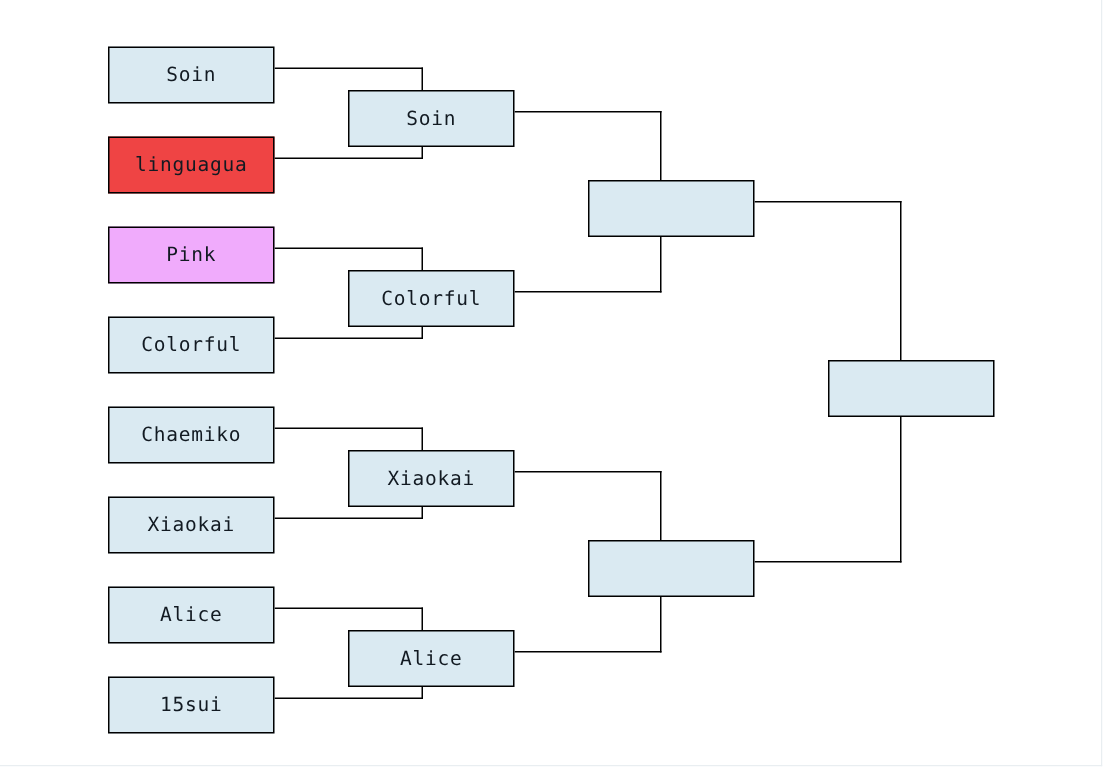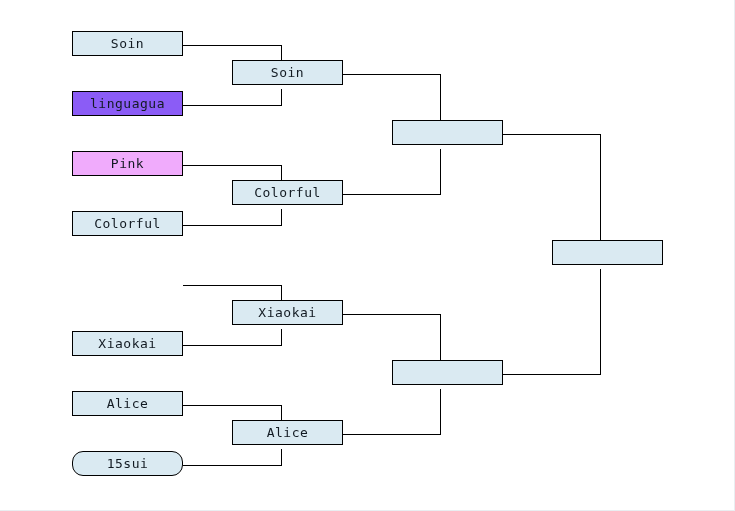--- a/index.html
+++ b/index.html
@@ -18,21 +18,21 @@
     border-right: 1px solid #e9eef1;
     border-bottom: 1px solid #e9eef1;
     font-family: "DejaVu Sans Mono", "Liberation Mono", monospace;
   }
 
   
   .node {
     position: absolute;
     box-sizing: border-box;
     width: 111px;
-    height: 25px;
+    height: 38px;
     background: #daeaf2;
     border: 1px solid #000000;
     display: flex;
     align-items: center;
     justify-content: center;
     font-family: "DejaVu Sans Mono", "Liberation Mono", monospace;
     font-size: 13px;
     letter-spacing: 0.5px;
     color: #121a22;
     white-space: nowrap;
@@ -81,26 +81,27 @@
     <div class="line v" style="left: 440px; top: 149px; height: 46px; background: rgb(0, 0, 0);"></div>
     <div class="line h" style="left: 343px; top: 314px; width: 98px; background: rgb(0, 0, 0);"></div>
     <div class="line h" style="left: 343px; top: 434px; width: 98px; background: rgb(0, 0, 0);"></div>
     <div class="line v" style="left: 440px; top: 314px; height: 47px; background: rgb(0, 0, 0);"></div>
     <div class="line v" style="left: 440px; top: 389px; height: 46px; background: rgb(0, 0, 0);"></div>
     <div class="line h" style="left: 503px; top: 134px; width: 98px; background: rgb(0, 0, 0);"></div>
     <div class="line h" style="left: 503px; top: 374px; width: 98px; background: rgb(0, 0, 0);"></div>
     <div class="line v" style="left: 600px; top: 134px; height: 107px; background: rgb(0, 0, 0);"></div>
     <div class="line v" style="left: 600px; top: 269px; height: 106px; background: rgb(0, 0, 0);"></div>
     <div class="node" style="left: 72px; top: 31px; background: rgb(218, 234, 242); border-color: rgb(0, 0, 0);">Soin</div>
-    <div class="node" style="left: 72px; top: 91px; background: #8b5cf6; border-color: rgb(0, 0, 0);">linguagua</div>
+    <div class="node" style="left: 72px; top: 91px; background: #ef4444; border-color: rgb(0, 0, 0);">linguagua</div>
     <div class="node" style="left: 72px; top: 151px; background: #f0abfc; border-color: rgb(0, 0, 0);">Pink</div>
     <div class="node" style="left: 72px; top: 211px; background: rgb(218, 234, 242); border-color: rgb(0, 0, 0);">Colorful</div>
+    <div class="node" style="left: 72px; top: 271px; background: rgb(218, 234, 242); border-color: rgb(0, 0, 0);">Chaemiko</div>
     <div class="node" style="left: 72px; top: 331px; background: rgb(218, 234, 242); border-color: rgb(0, 0, 0);">Xiaokai</div>
     <div class="node" style="left: 72px; top: 391px; background: rgb(218, 234, 242); border-color: rgb(0, 0, 0);">Alice</div>
-    <div class="node" style="left: 72px; top: 451px; background: rgb(218, 234, 242); border-color: rgb(0, 0, 0); border-radius: 11px;">15sui</div>
+    <div class="node" style="left: 72px; top: 451px; background: rgb(218, 234, 242); border-color: rgb(0, 0, 0);">15sui</div>
     <div class="node" style="left: 232px; top: 60px; background: rgb(218, 234, 242); border-color: rgb(0, 0, 0);">Soin</div>
     <div class="node" style="left: 232px; top: 180px; background: rgb(218, 234, 242); border-color: rgb(0, 0, 0);">Colorful</div>
     <div class="node" style="left: 232px; top: 300px; background: rgb(218, 234, 242); border-color: rgb(0, 0, 0);">Xiaokai</div>
     <div class="node" style="left: 232px; top: 420px; background: rgb(218, 234, 242); border-color: rgb(0, 0, 0);">Alice</div>
     <div class="node empty" style="left: 392px; top: 120px; background: rgb(218, 234, 242); border-color: rgb(0, 0, 0);"></div>
     <div class="node empty" style="left: 392px; top: 360px; background: rgb(218, 234, 242); border-color: rgb(0, 0, 0);"></div>
     <div class="node empty" style="left: 552px; top: 240px; background: rgb(218, 234, 242); border-color: rgb(0, 0, 0);"></div>
   </div>
 
 </body></html>

